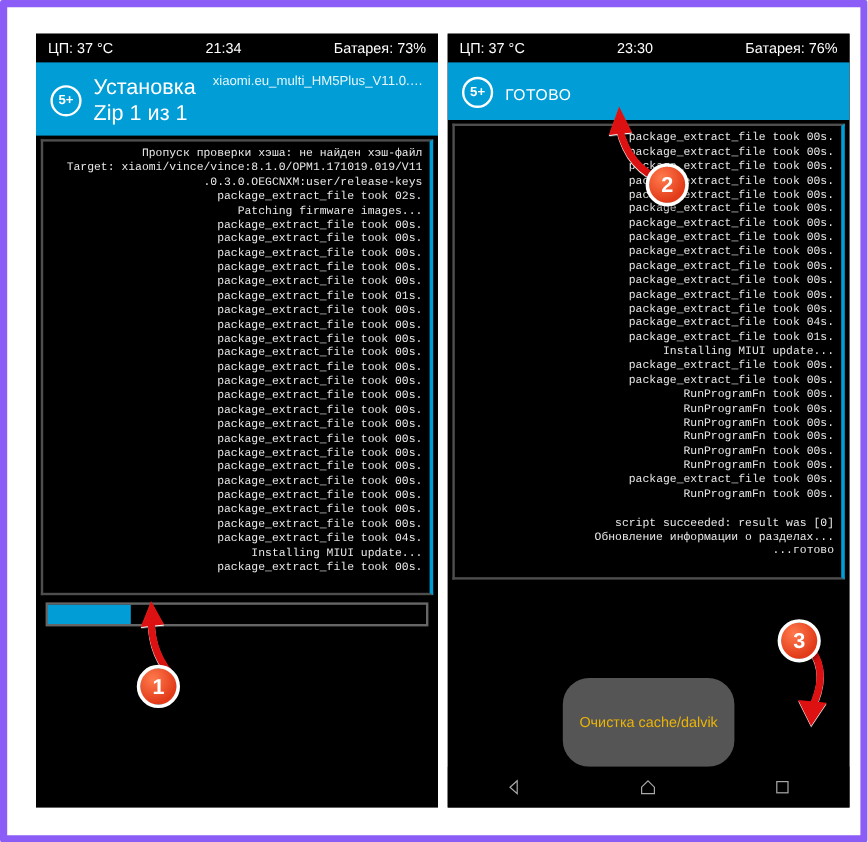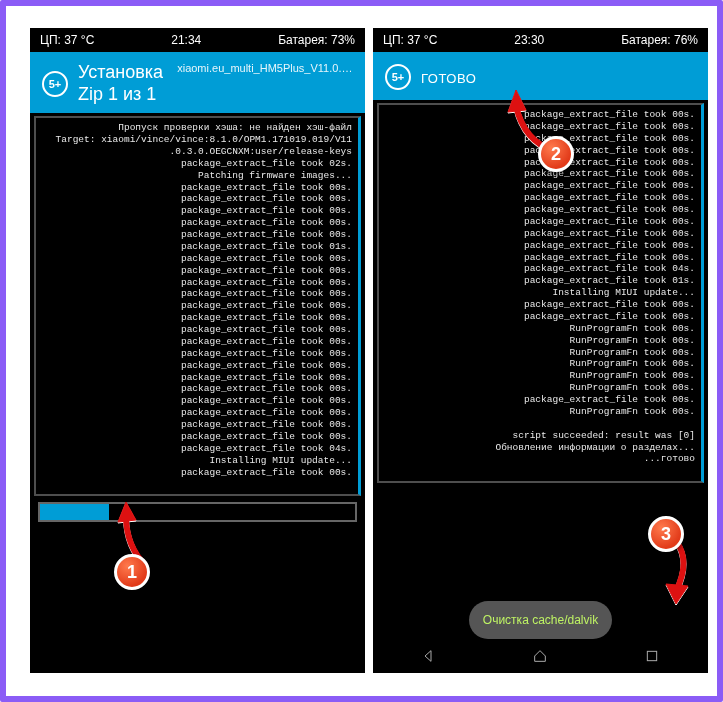--- a/index.html
+++ b/index.html
@@ -101,24 +101,24 @@
     position: absolute;
     left: 0; right: 0;
     bottom: 34px;
     display: flex;
     justify-content: center;
     gap: 10px;
     padding: 0 10px;
   }
   .pill-btn {
     background: #555;
-    color: #bef264;
+    color: #eab308;
     border: none;
     border-radius: 22px;
-    padding: 12px 14px;
+    padding: 30px 14px;
     font-size: 12px;
     white-space: nowrap;
   }
   .pill-btn.highlight {
     outline: 3px solid #d11;
     outline-offset: 2px;
   }
   .navbar {
     position: absolute;
     left: 0; right: 0; bottom: 0;

